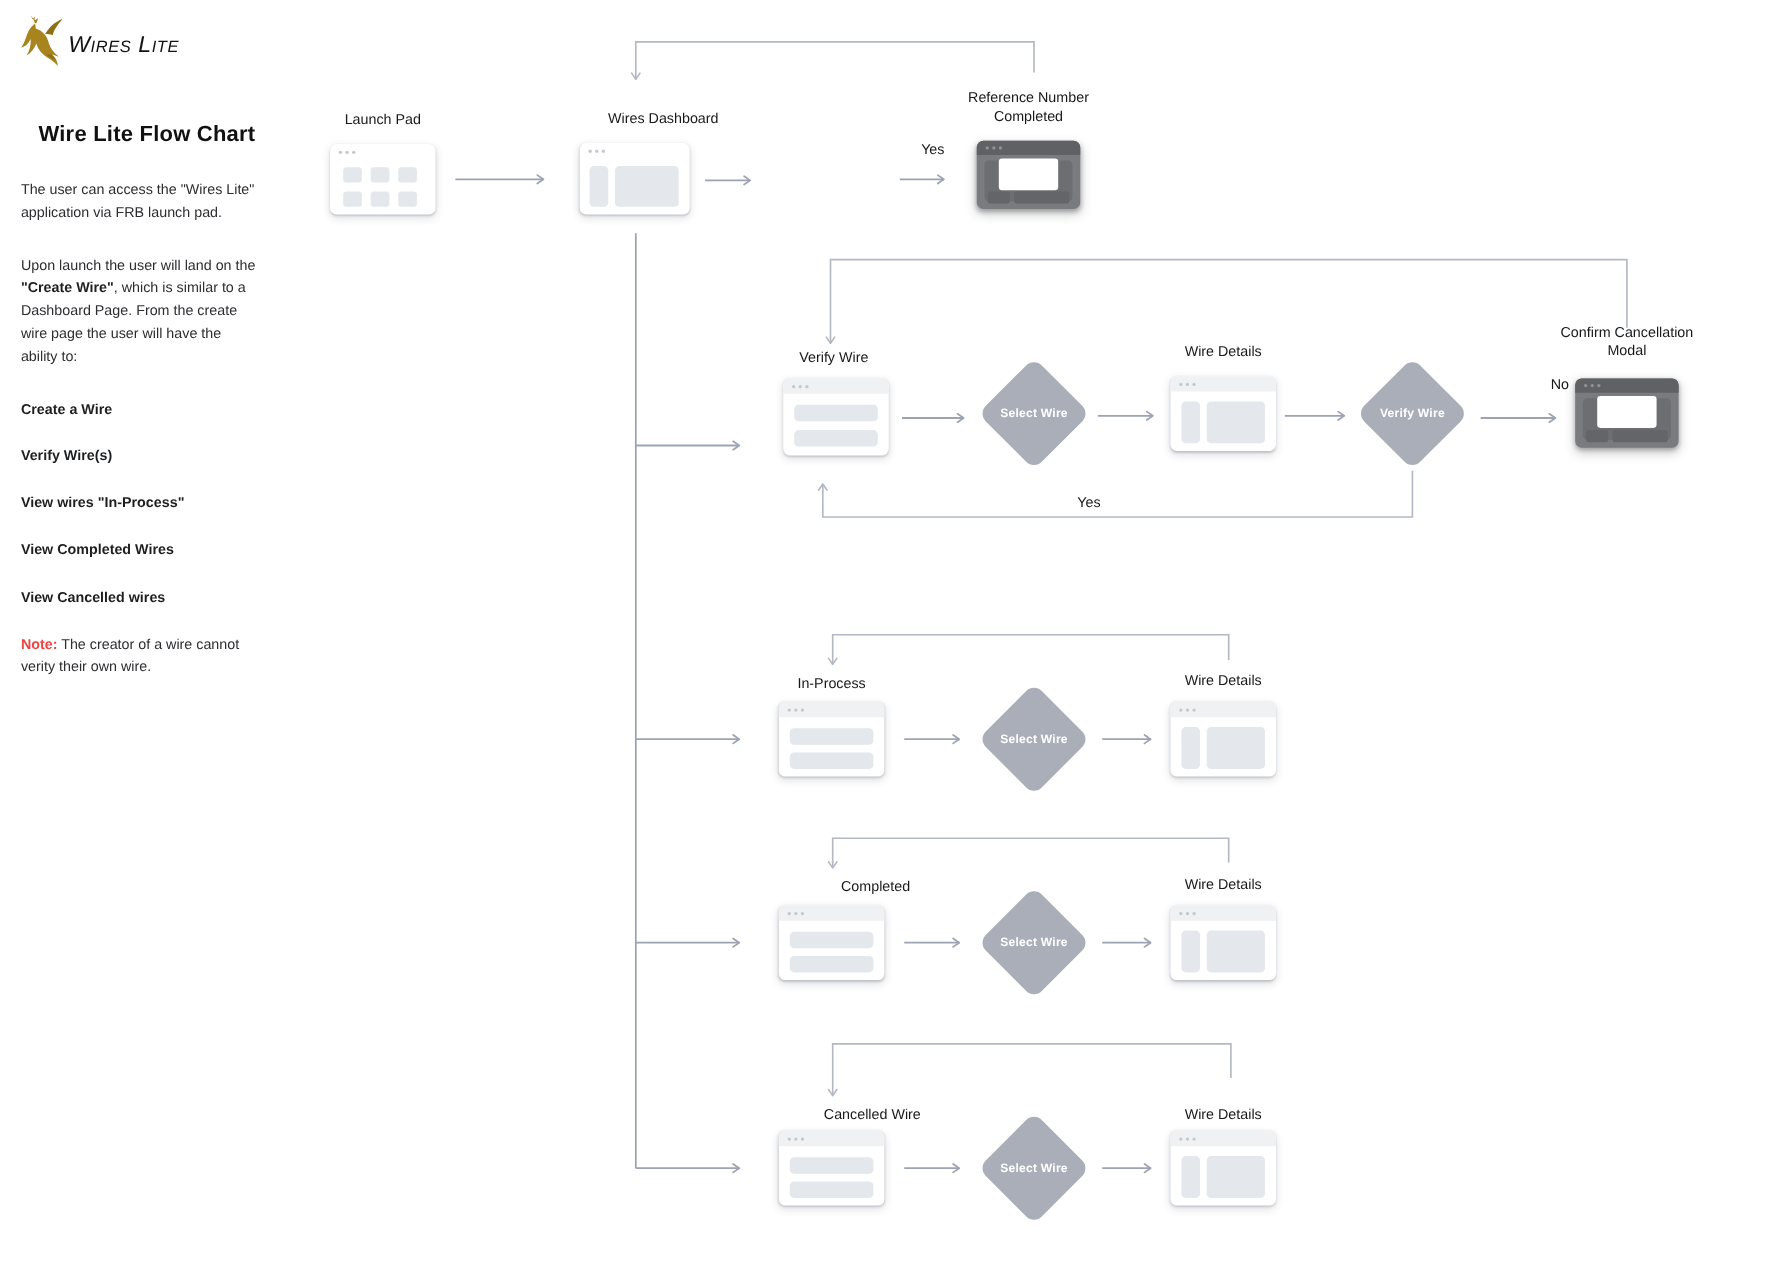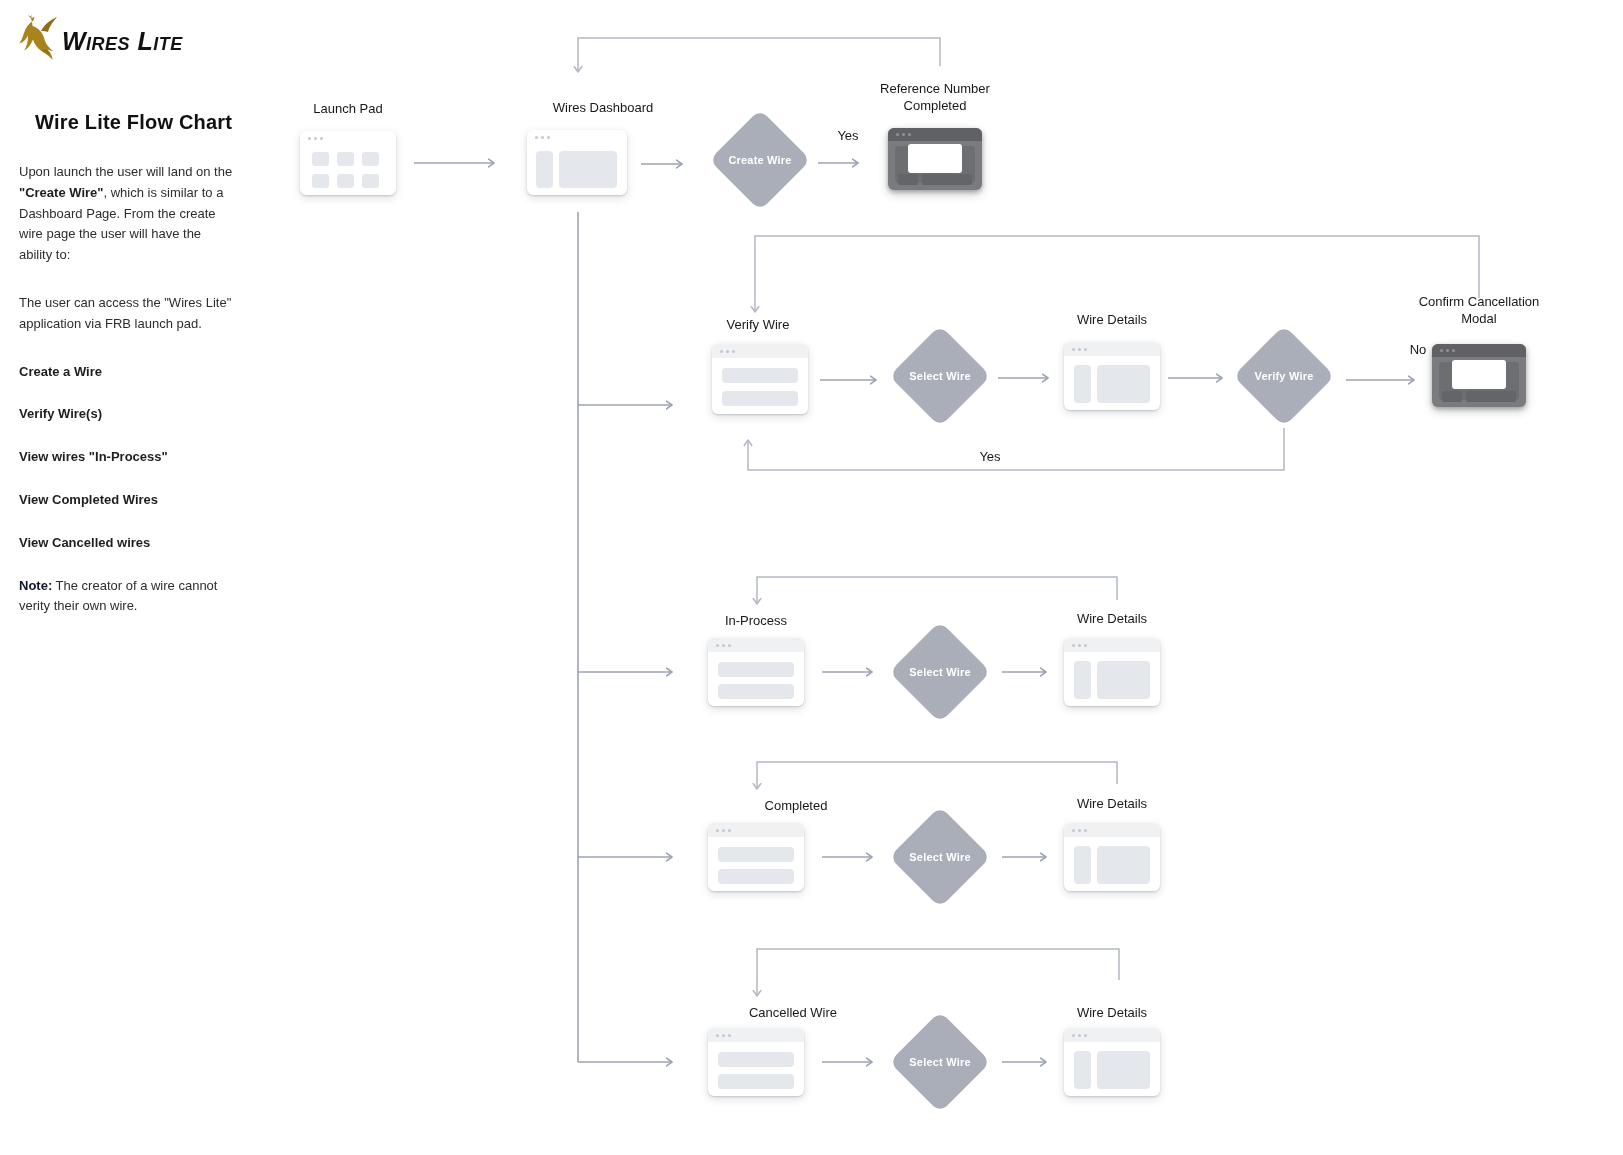--- a/index.html
+++ b/index.html
@@ -1,30 +1,30 @@
 <!DOCTYPE html>
 <html><head>
 <meta charset="utf-8">
 <style>
   html,body{margin:0;padding:0;background:#ffffff;}
   #canvas{position:relative;width:1623px;height:1155px;background:#ffffff;overflow:hidden;
           font-family:"Liberation Sans",sans-serif;color:#1b1c1e;}
 
   
   .brand{position:absolute;left:18px;top:12px;display:flex;align-items:center;}
-  .brand .logotext{margin-left:4px;font-style:italic;font-weight:700;font-size:25px;
+  .brand .logotext{margin-left:4px;font-style:italic;font-weight:400;font-size:21px;
         font-variant:small-caps;letter-spacing:.5px;color:#121212;padding-top:10px;}
 
   
   .side{position:absolute;left:19px;top:110px;width:214px;font-size:13px;line-height:1.6;color:#2c2d30;}
   .side h1{font-size:20px;line-height:1.2;margin:0 0 28px 16px;color:#111;letter-spacing:.2px;}
   .side p{margin:0 0 27px 0;}
   .side .ability{font-weight:bold;color:#1d1e20;margin:0 0 22px 0;}
   .side .note{margin:4px 0 0 0;}
-  .side .note b{color:#0f172a;}
+  .side .note b{color:#ef4444;}
   .bold{font-weight:bold;color:#1d1e20;}
 
   
   .label{position:absolute;font-size:13px;color:#17181a;text-align:center;line-height:17px;}
 
   
   .win{position:absolute;background:#fff;border-radius:6px;
        box-shadow:0 1px 2px rgba(50,55,70,.20),0 3px 8px rgba(50,55,70,.16);}
   .tb{height:14px;display:flex;align-items:center;gap:3px;padding-left:8px;border-radius:6px 6px 0 0;}
   .tb.gray{background:#eff1f3;}
@@ -116,22 +116,22 @@
     <svg width="40" height="48" viewBox="0 0 40 48">
       <path d="M23 19 C27 12 32 8 39 5 C34 11 31 15 30 20 C28 19 25 19 23 19 Z" fill="#8f6f15"></path>
       <path d="M10 2 L11.5 5.5 L13.5 3 L13.5 6.5 L16.5 4.5 L15.5 8.5 C11 11 8 15 6 21 C4.5 25.5 3 29.5 1 31.5 C5 30.5 8 27.5 10 23.5 C10 29.5 9 34.5 6 38.5 C10 36.5 13 32.5 15 27.5 C16.5 32.5 19.5 36.5 24 39.5 C29 42.5 33 45.5 34.5 48 C34.5 44 32.5 40.5 29.5 37.5 L35.5 39.5 C30.5 35.5 27.5 31.5 26.5 27.5 C24.5 20 20.5 16 14.5 14 C14.5 10 13 5.5 10 2 Z" fill="#a8841f"></path>
       <path d="M24 37.5 C26.5 40 29.5 41.5 33 42.5 L28.5 37.5 Z" fill="#8f6f15"></path>
     </svg>
     <span class="logotext">Wires Lite</span>
   </div>
 
   <div class="side">
     <h1>Wire Lite Flow Chart</h1>
+    <p><span>The user can access the "Wires Lite" application via FRB launch pad.</span></p>
     <p><span>Upon launch the user will land on the </span><span class="bold">"Create Wire"</span><span>, which is similar to a Dashboard Page.  From the create wire page the user will have the ability to:</span></p>
-    <p><span>The user can access the "Wires Lite" application via FRB launch pad.</span></p>
     <p class="ability">Create a Wire</p>
     <p class="ability">Verify Wire(s)</p>
     <p class="ability">View wires "In-Process"</p>
     <p class="ability">View Completed Wires</p>
     <p class="ability">View Cancelled wires</p>
     <p class="note"><b>Note:</b><span> The creator of a wire cannot verity their own wire.</span></p>
   </div>
 
   <div class="label" style="left:288px;top:100px;width:120px;">Launch Pad</div>
   <div class="win" style="left:300px;top:131px;width:96px;height:64px;">
@@ -152,23 +152,20 @@
   <div class="win" style="left:527px;top:130px;width:100px;height:65px;">
     <div class="tb">
         <i class="dot"></i>
         <i class="dot"></i>
         <i class="dot"></i>
       </div>
     <div class="ph pane-side"></div>
       <div class="ph pane-main"></div>
   </div>
 
-  <div class="dnode" style="left:709px;top:109px;">
-    <span>Create Wire</span>
-  </div>
 
   <div class="label" style="left:820px;top:127px;width:56px;">Yes</div>
 
   <div class="label" style="left:855px;top:80px;width:160px;">
     <div>Reference Number</div>
     <div>Completed</div>
   </div>
   <div class="modal" style="left:888px;top:128px;width:94px;height:62px;">
     <div class="mtb">
         <i class="mdot"></i>

